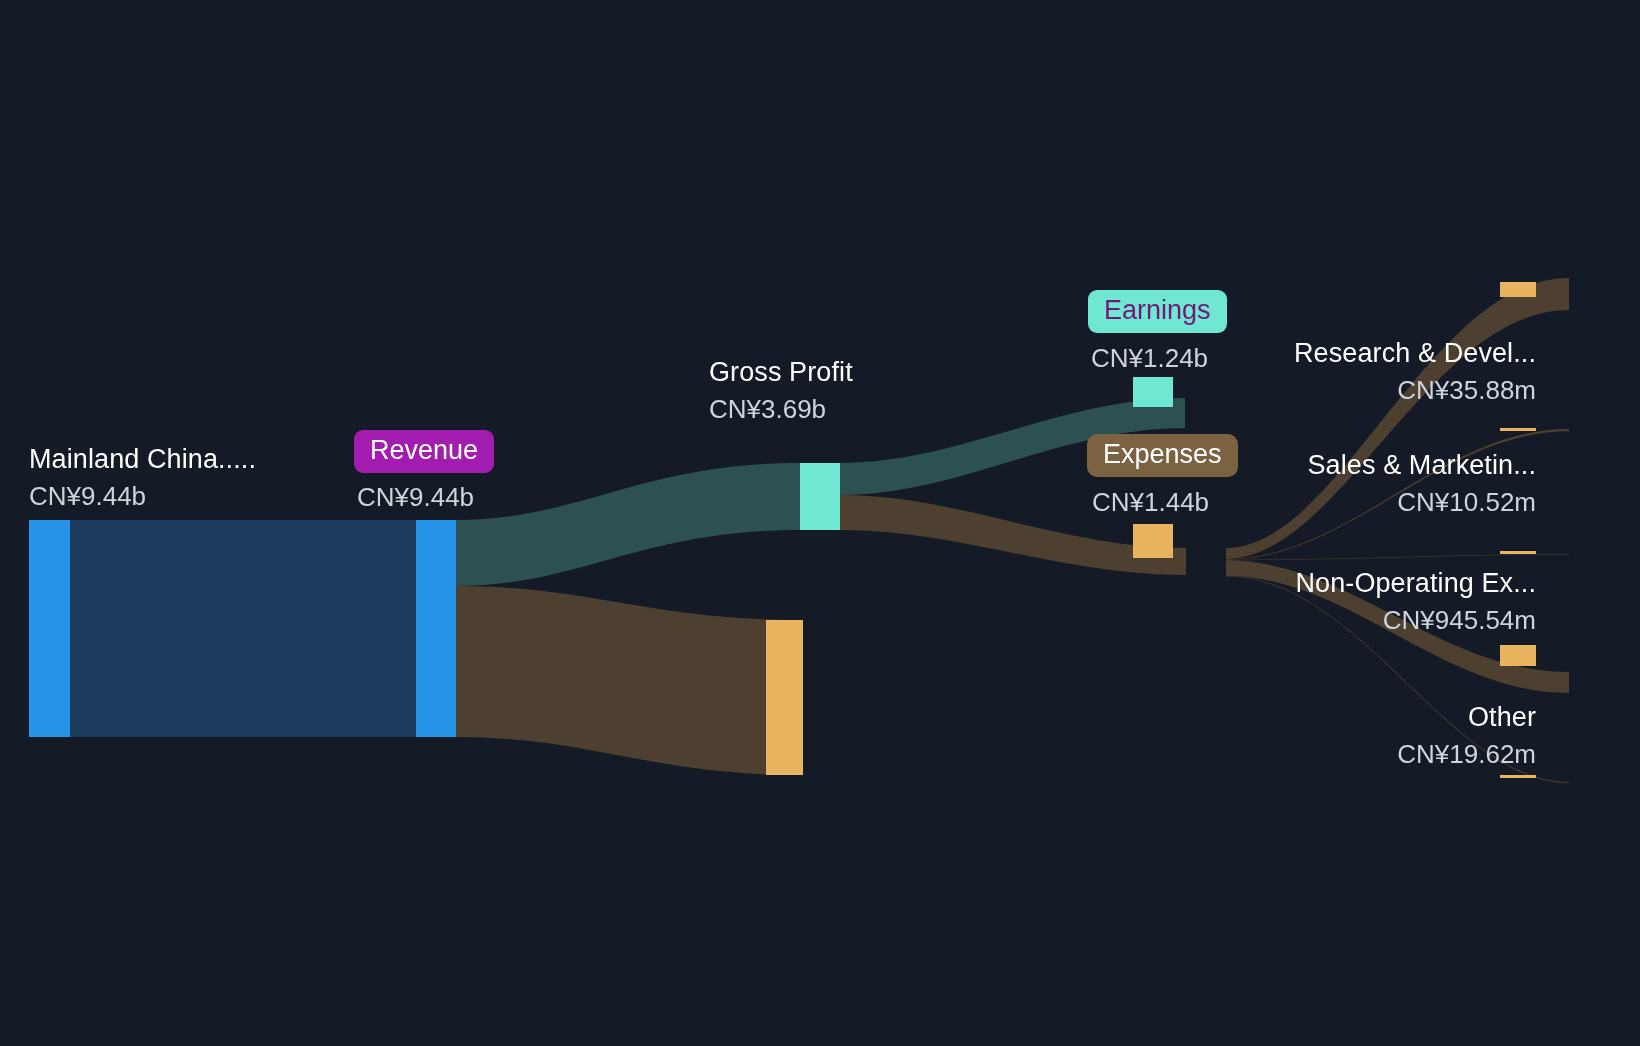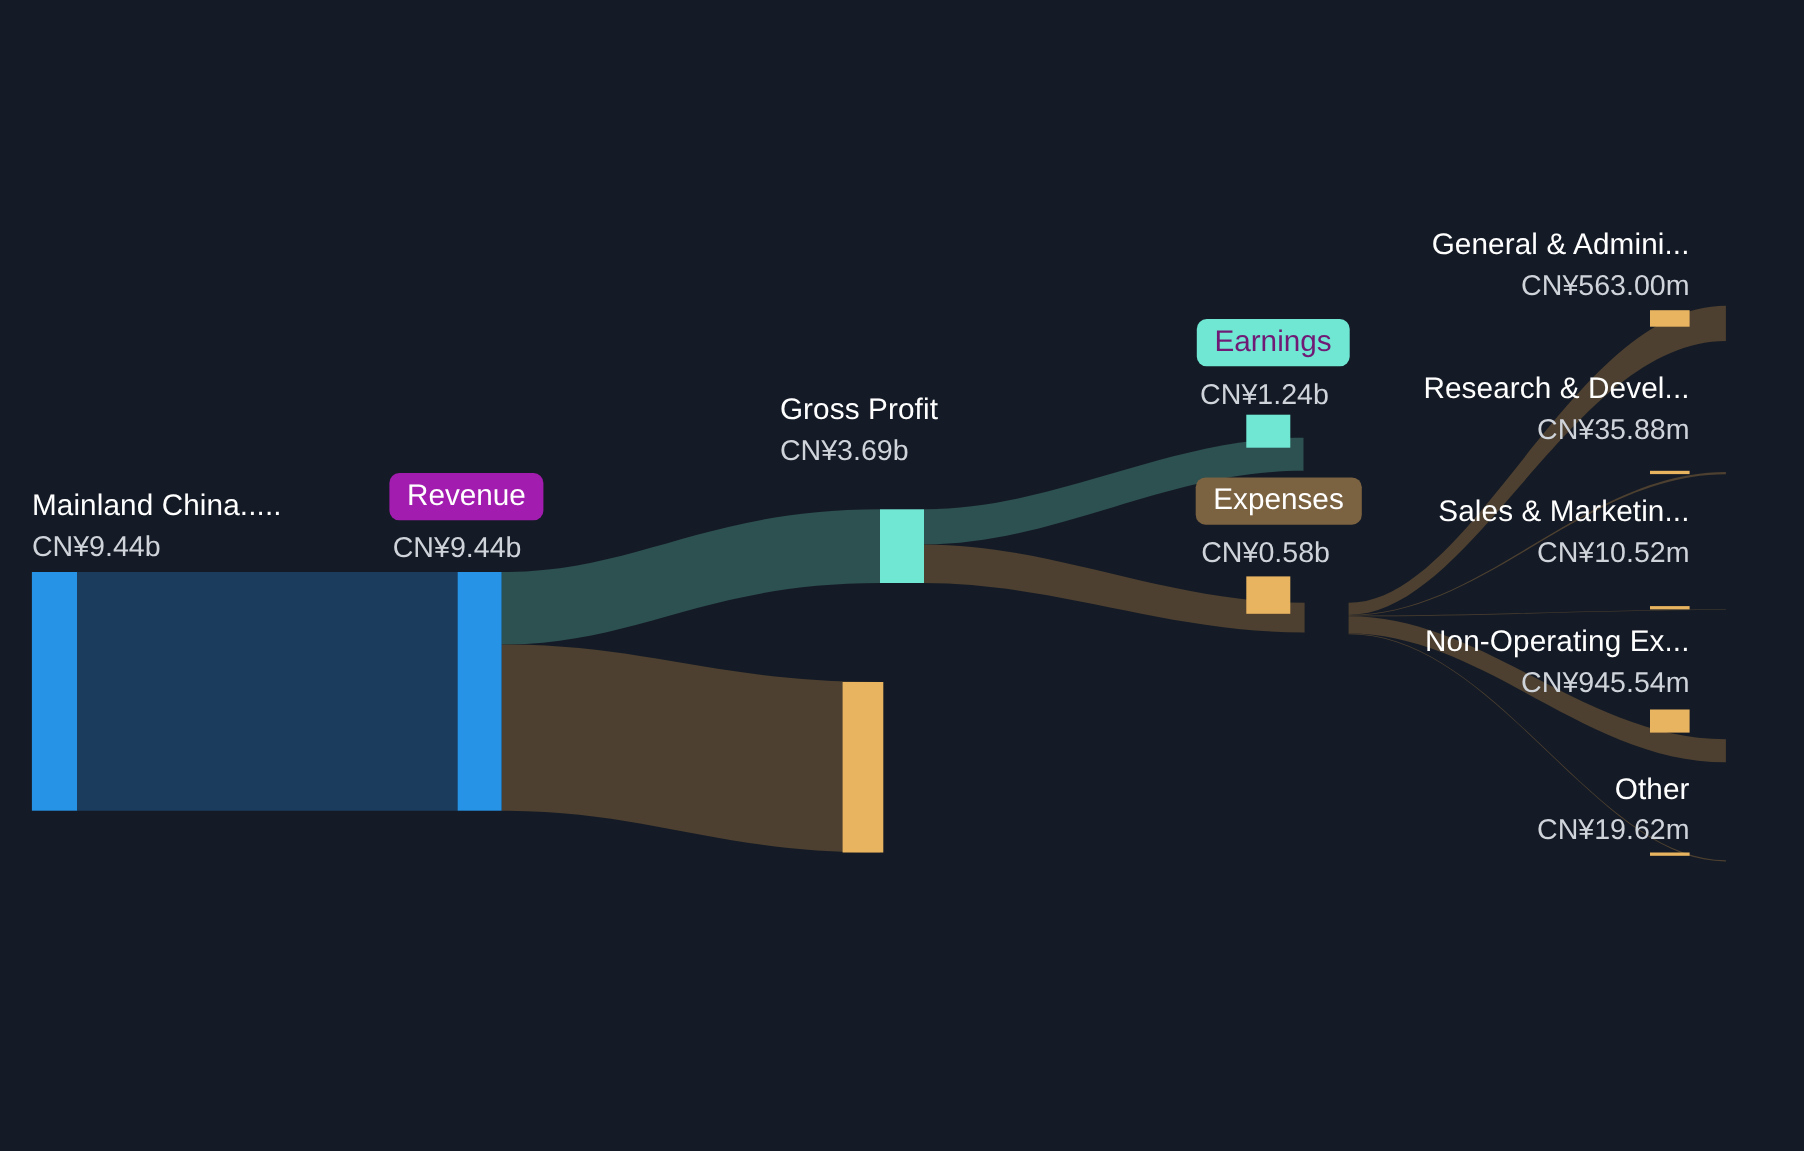--- a/index.html
+++ b/index.html
@@ -151,31 +151,27 @@
   </div>
 
 
   <div class="badge" style="left:1088px; top:290px; background:#6fe7d2; color:#701a75;">
     <span>Earnings</span>
   </div>
   <div class="badge-val" style="left:1091px; top:345px;">
     <span>CN¥1.24b</span>
   </div>
 
-  <div class="badge" style="left:1087px; top:434px; background:#7b6241; color:#ffffff;">
+  <div class="badge" style="left:1087px; top:434px; background:#7b6241; color:#ffffff;border-radius:10px;">
     <span>Expenses</span>
   </div>
   <div class="badge-val" style="left:1092px; top:489px;">
-    <span>CN¥0.58b</span>
+    <span>CN¥1.44b</span>
   </div>
 
-  <div class="lbl right-align" style="right:104px; top:209px;">
-    <span class="name">General &amp; Admini...</span>
-    <span class="val">CN¥563.00m</span>
-  </div>
 
   <div class="lbl right-align" style="right:104px; top:340px;">
     <span class="name">Research &amp; Devel...</span>
     <span class="val">CN¥35.88m</span>
   </div>
 
   <div class="lbl right-align" style="right:104px; top:452px;">
     <span class="name">Sales &amp; Marketin...</span>
     <span class="val">CN¥10.52m</span>
   </div>

